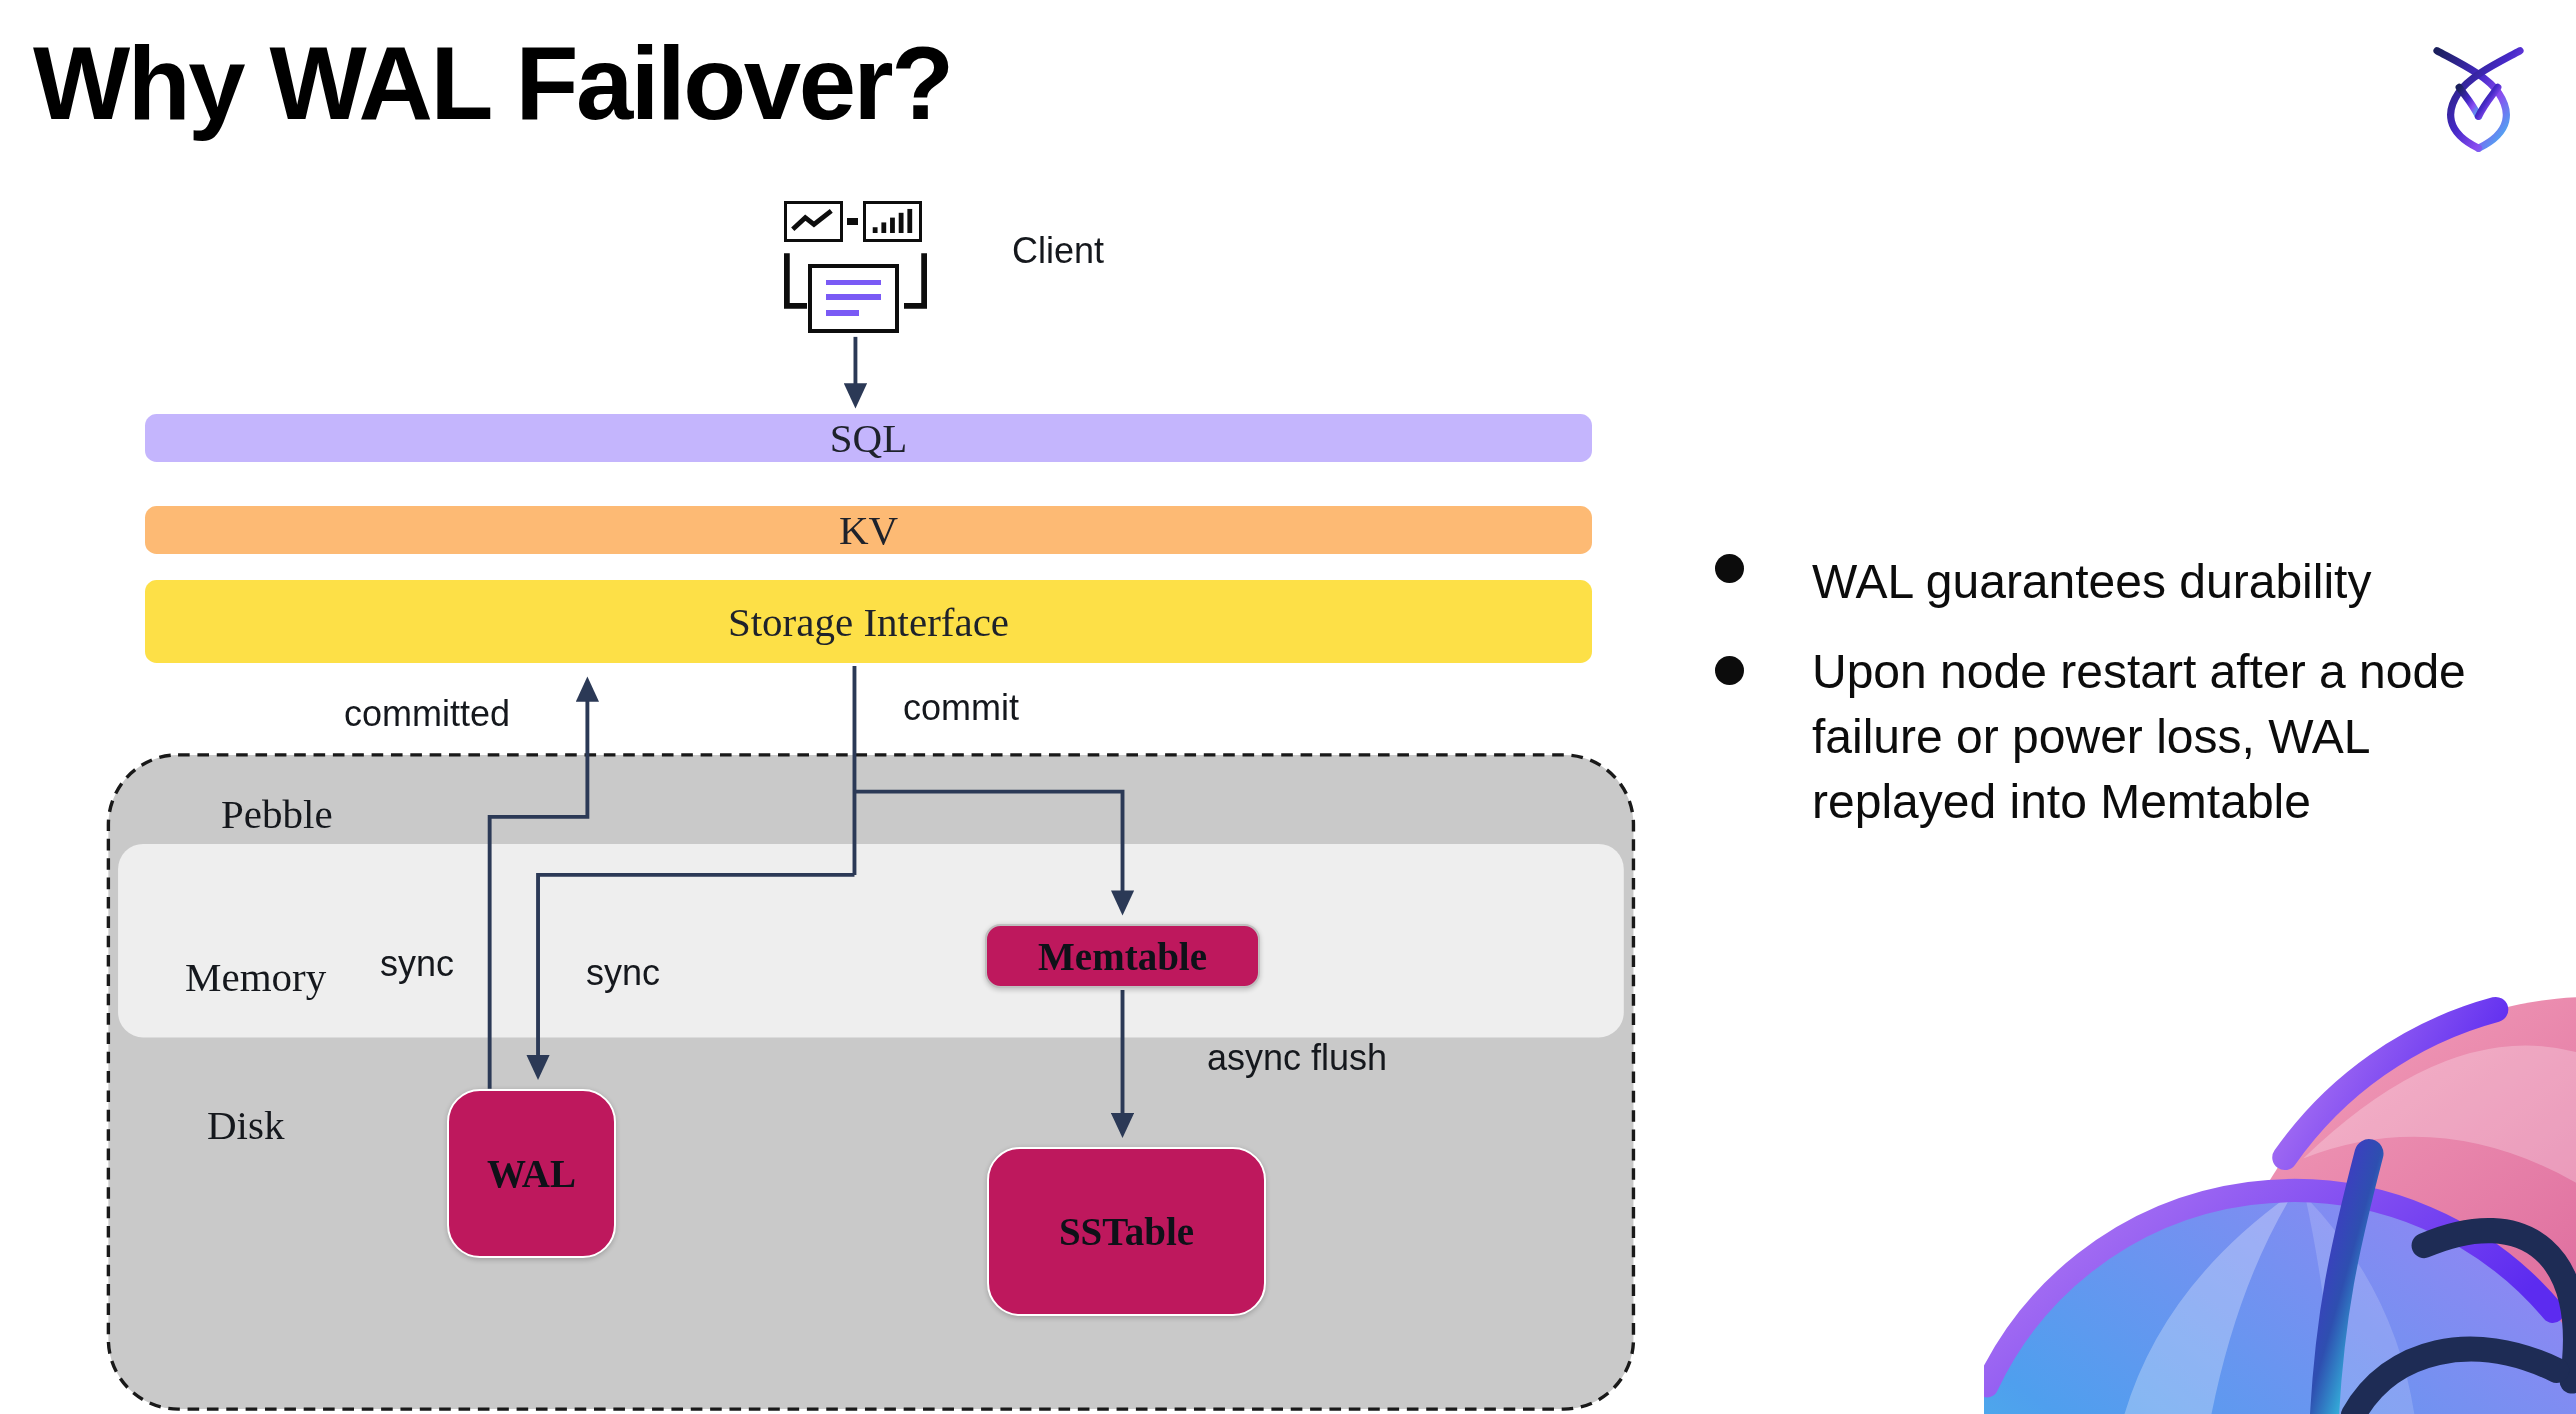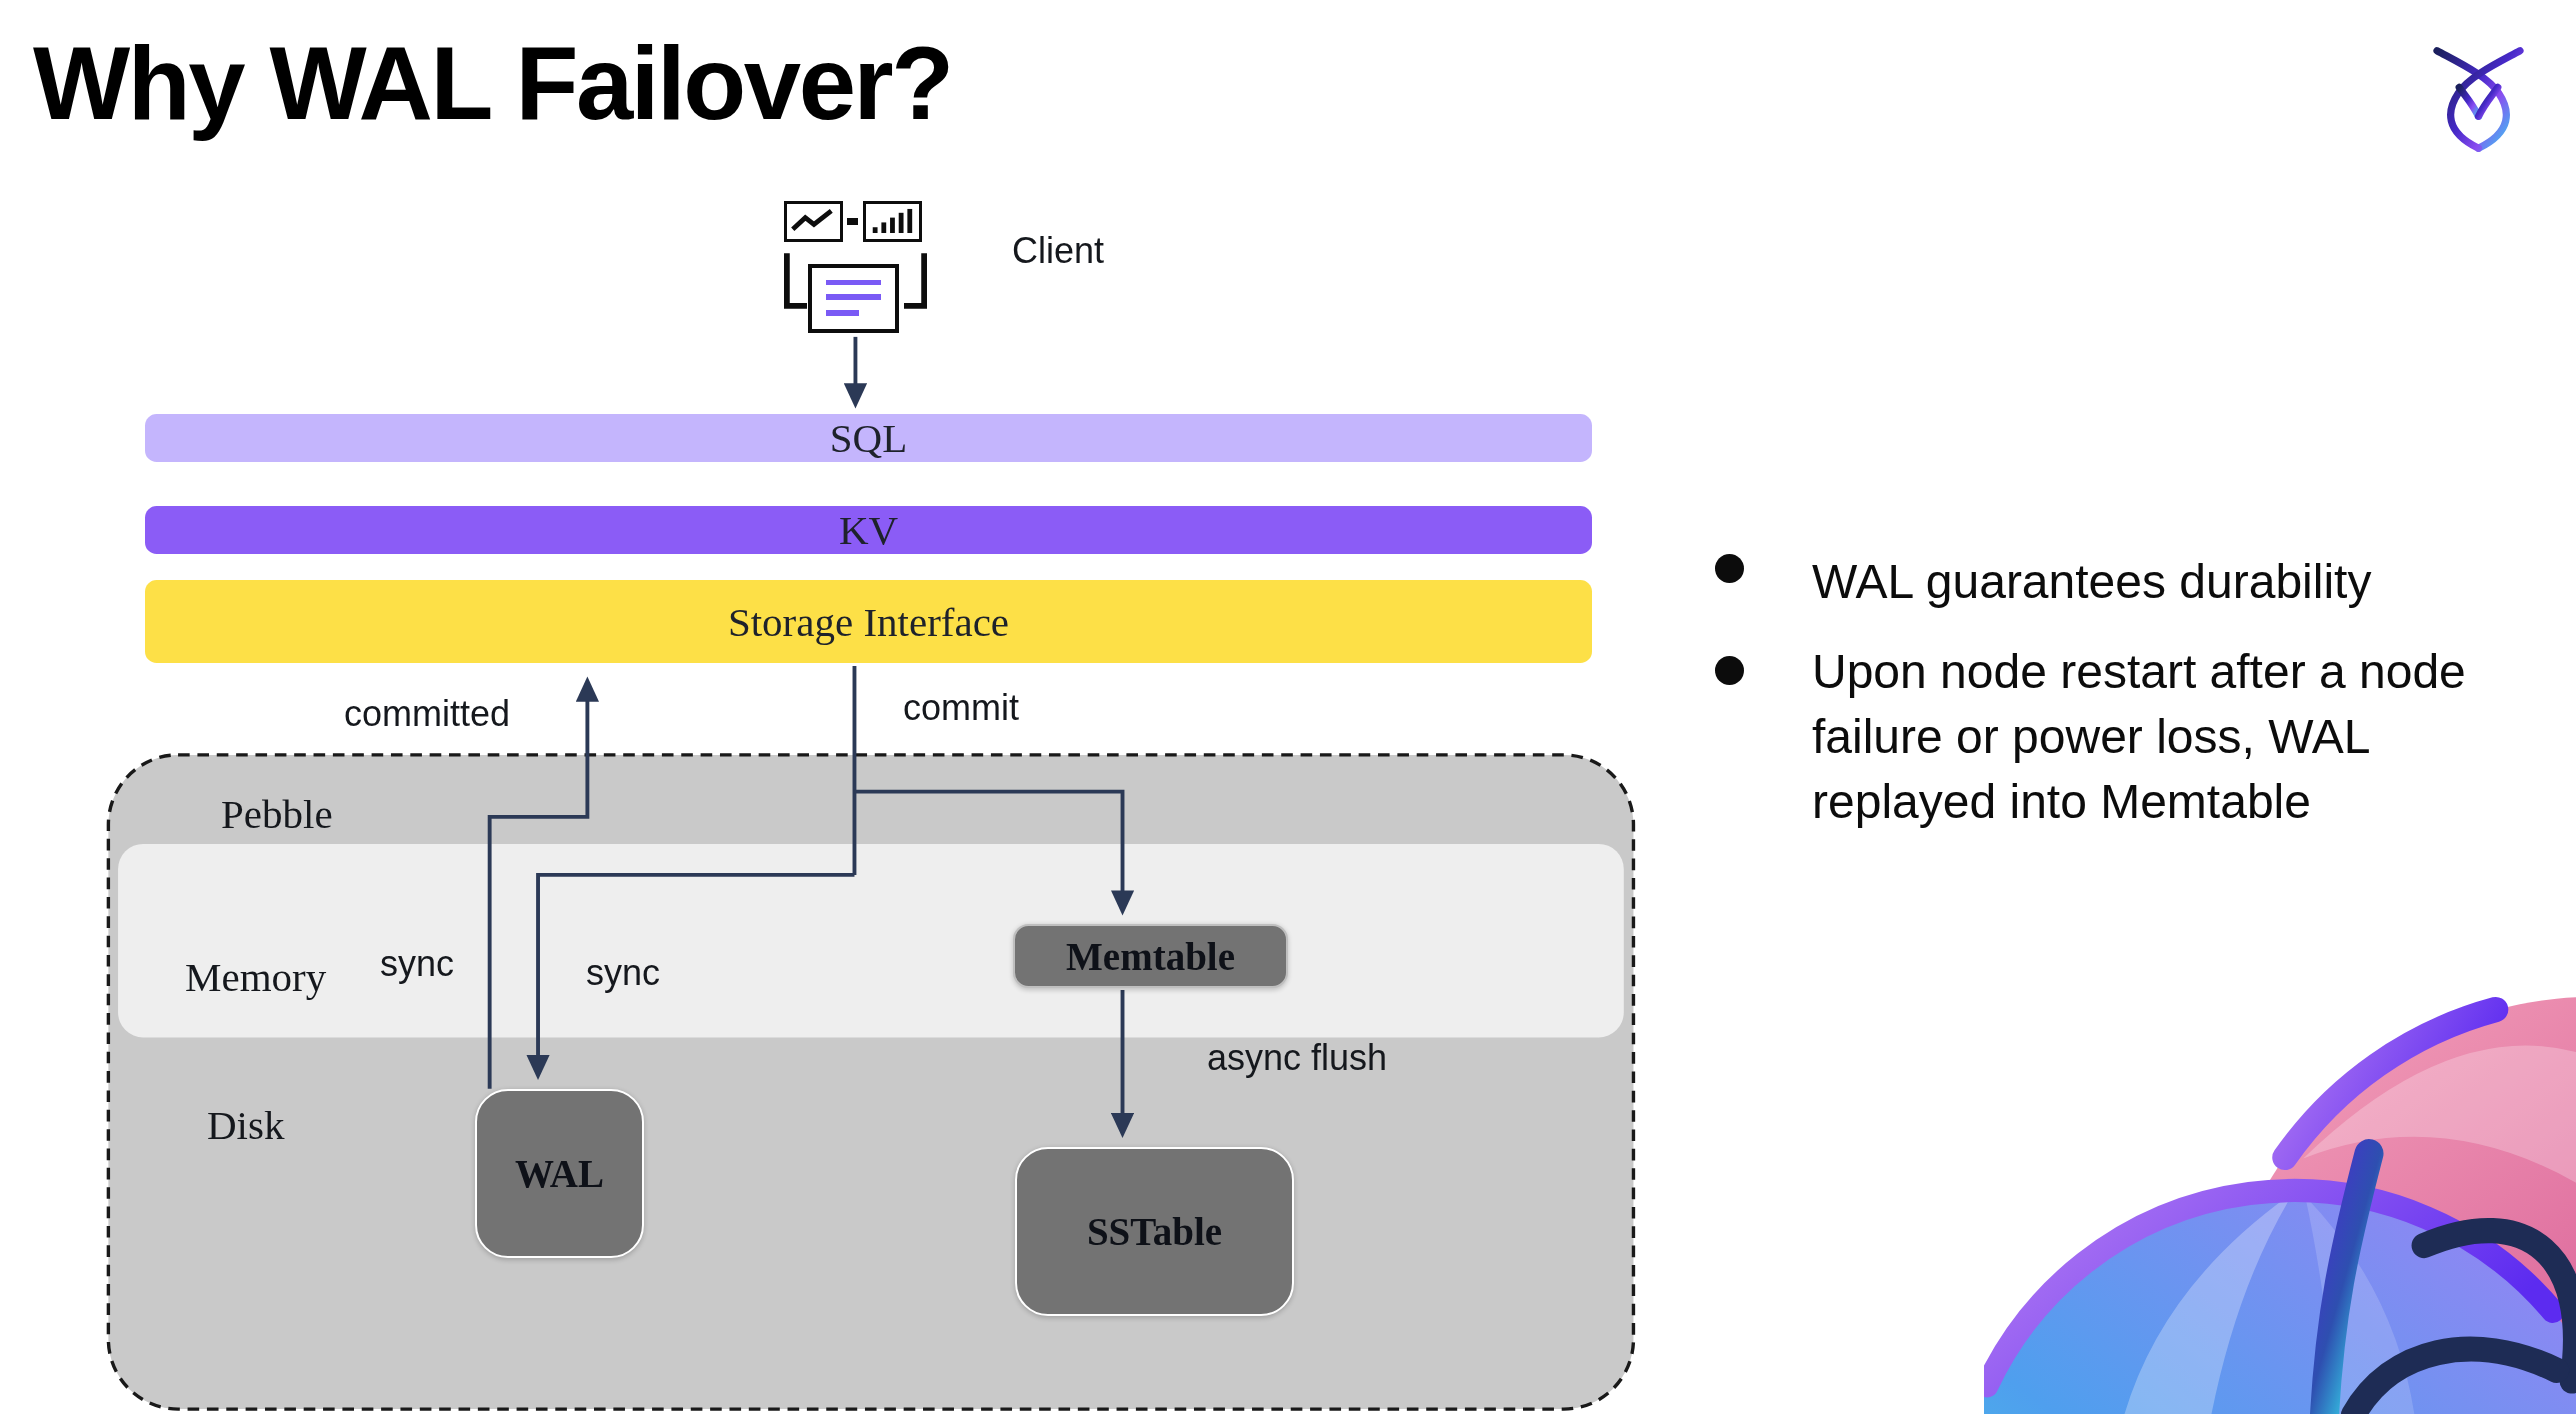--- a/index.html
+++ b/index.html
@@ -15,35 +15,34 @@
     left:33px;top:25px;font-size:103px;font-weight:bold;letter-spacing:-2.4px;
     color:#000;white-space:nowrap;
   }
 
   
   .layer-bar{
     left:145px;width:1447px;border-radius:11.6px;display:flex;align-items:center;justify-content:center;
     font-family:"Liberation Serif","DejaVu Serif",serif;font-size:41px;color:#1e222b;
   }
   #bar-sql{top:414px;height:48px;background:#c4b5fd;}
-  #bar-kv{top:506px;height:48px;background:#8b5cf6;}
+  #bar-kv{top:506px;height:48px;background:#fdba74;}
   #bar-storage{top:580px;height:83px;background:#fde047;}
 
   
   .edge-label{font-size:36px;color:#15181d;white-space:nowrap;}
 
   
   .region-label{font-size:41px;color:#15181d;white-space:nowrap;}
 
   
   .node{
-    background:#737373;box-sizing:border-box;display:flex;align-items:center;justify-content:center;
+    background:#be185d;box-sizing:border-box;display:flex;align-items:center;justify-content:center;
     font-family:"Liberation Serif","DejaVu Serif",serif;font-weight:bold;font-size:39px;color:#0e1118;
     box-shadow:0 1.9px 4.8px rgba(0,0,0,0.20);
-    margin-left:28px;
   }
   #node-wal{left:447px;top:1089px;width:169px;height:169px;border:2.9px solid #ffffff;border-radius:33px;}
   #node-memtable{left:985px;top:924px;width:275px;height:64px;border:2.9px solid #bfbfbf;border-radius:15.5px;}
   #node-sstable{left:987px;top:1147px;width:279px;height:169px;border:2.9px solid #ffffff;border-radius:33px;}
 
   
   .bullet-dot{width:29px;height:29px;border-radius:50%;background:#0c0c0c;}
   .bullet-text{font-size:48px;line-height:65px;color:#0c0c0c;}
   #bullet-1-text{left:1812px;top:549px;white-space:nowrap;}
   #bullet-2-text{left:1812px;top:639px;width:668px;}

